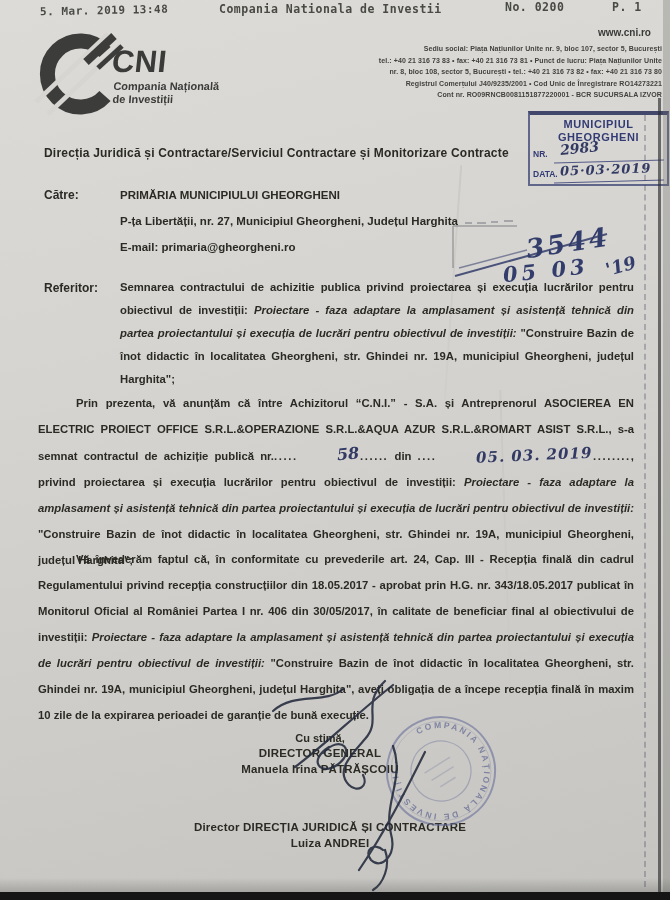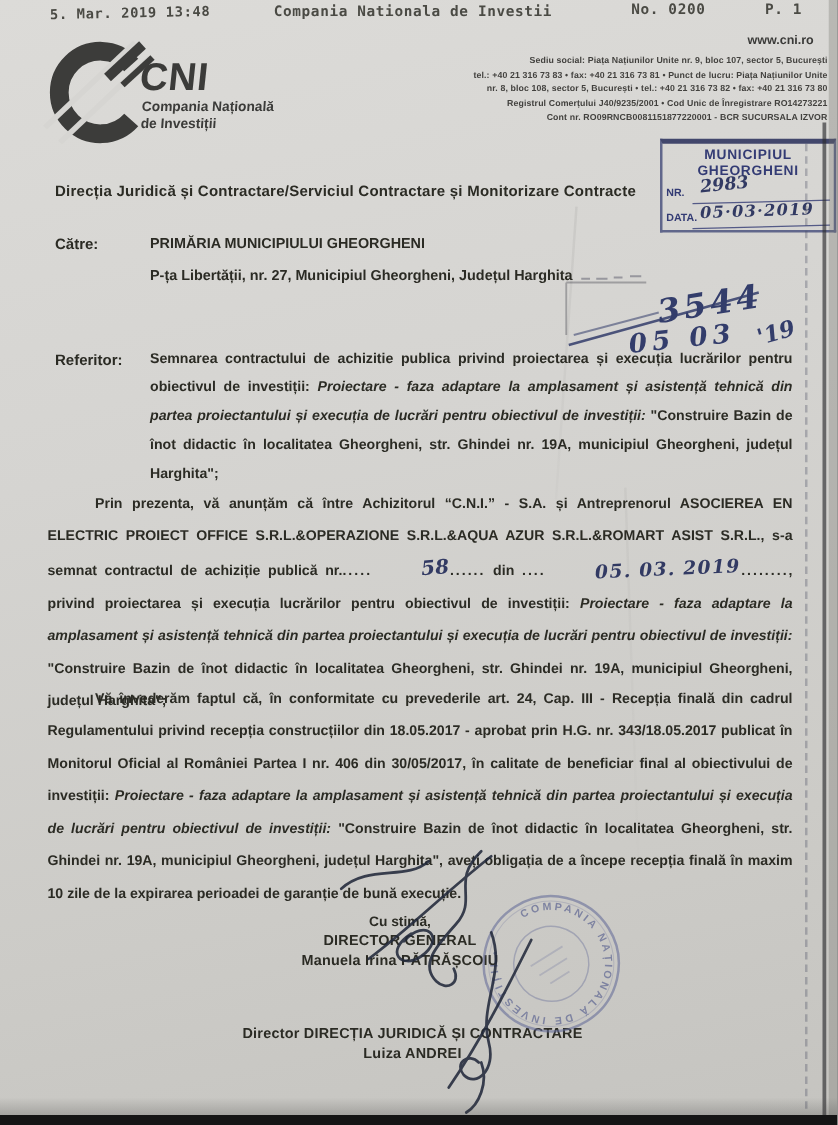--- a/index.html
+++ b/index.html
@@ -94,20 +94,21 @@
       <span class="uline"></span>
     </div>
   </div>
 
   <div class="abs deptline" style="left:44px;top:146px;">Direcția Juridică și Contractare/Serviciul Contractare și Monitorizare Contracte</div>
 
   <div class="abs reclabel" style="left:44px;top:188px;">Către:</div>
   <div class="abs recblock" style="left:120px;top:182px;width:460px;">
     <div>PRIMĂRIA MUNICIPIULUI GHEORGHENI</div>
     <div>P-ța Libertății, nr. 27, Municipiul Gheorgheni, Județul Harghita</div>
+    <div>E-mail: primaria@gheorgheni.ro</div>
   </div>
 
   <svg class="abs" style="left:445px;top:212px;" width="225" height="75" viewBox="0 0 225 75">
     <path d="M8 14 V56 M8 14 H72" fill="none" stroke="rgba(90,90,98,.45)" stroke-width="1.5"></path>
     <path d="M20 11 h7 m5 0 h9 m5 -1 h7 m6 -1 h9" fill="none" stroke="rgba(90,90,105,.5)" stroke-width="1.5"></path>
     <text x="82" y="42" font-size="26" letter-spacing="3" fill="#333d6b" font-family="DejaVu Serif,serif" font-style="italic" font-weight="700" transform="rotate(-9 110 40)">3544</text>
     <text x="58" y="66" font-size="21" letter-spacing="4" fill="#333d6b" font-family="DejaVu Serif,serif" font-style="italic" font-weight="700" transform="rotate(-6 100 60)">05 03</text>
     <text x="162" y="62" font-size="18" fill="#333d6b" font-family="DejaVu Serif,serif" font-style="italic" font-weight="700" transform="rotate(-16 170 60)">'19</text>
     <line x1="10" y1="64" x2="162" y2="22" stroke="#333d6b" stroke-width="2" opacity=".85"></line>
     <line x1="14" y1="56" x2="82" y2="38" stroke="#333d6b" stroke-width="1.5" opacity=".55"></line>

